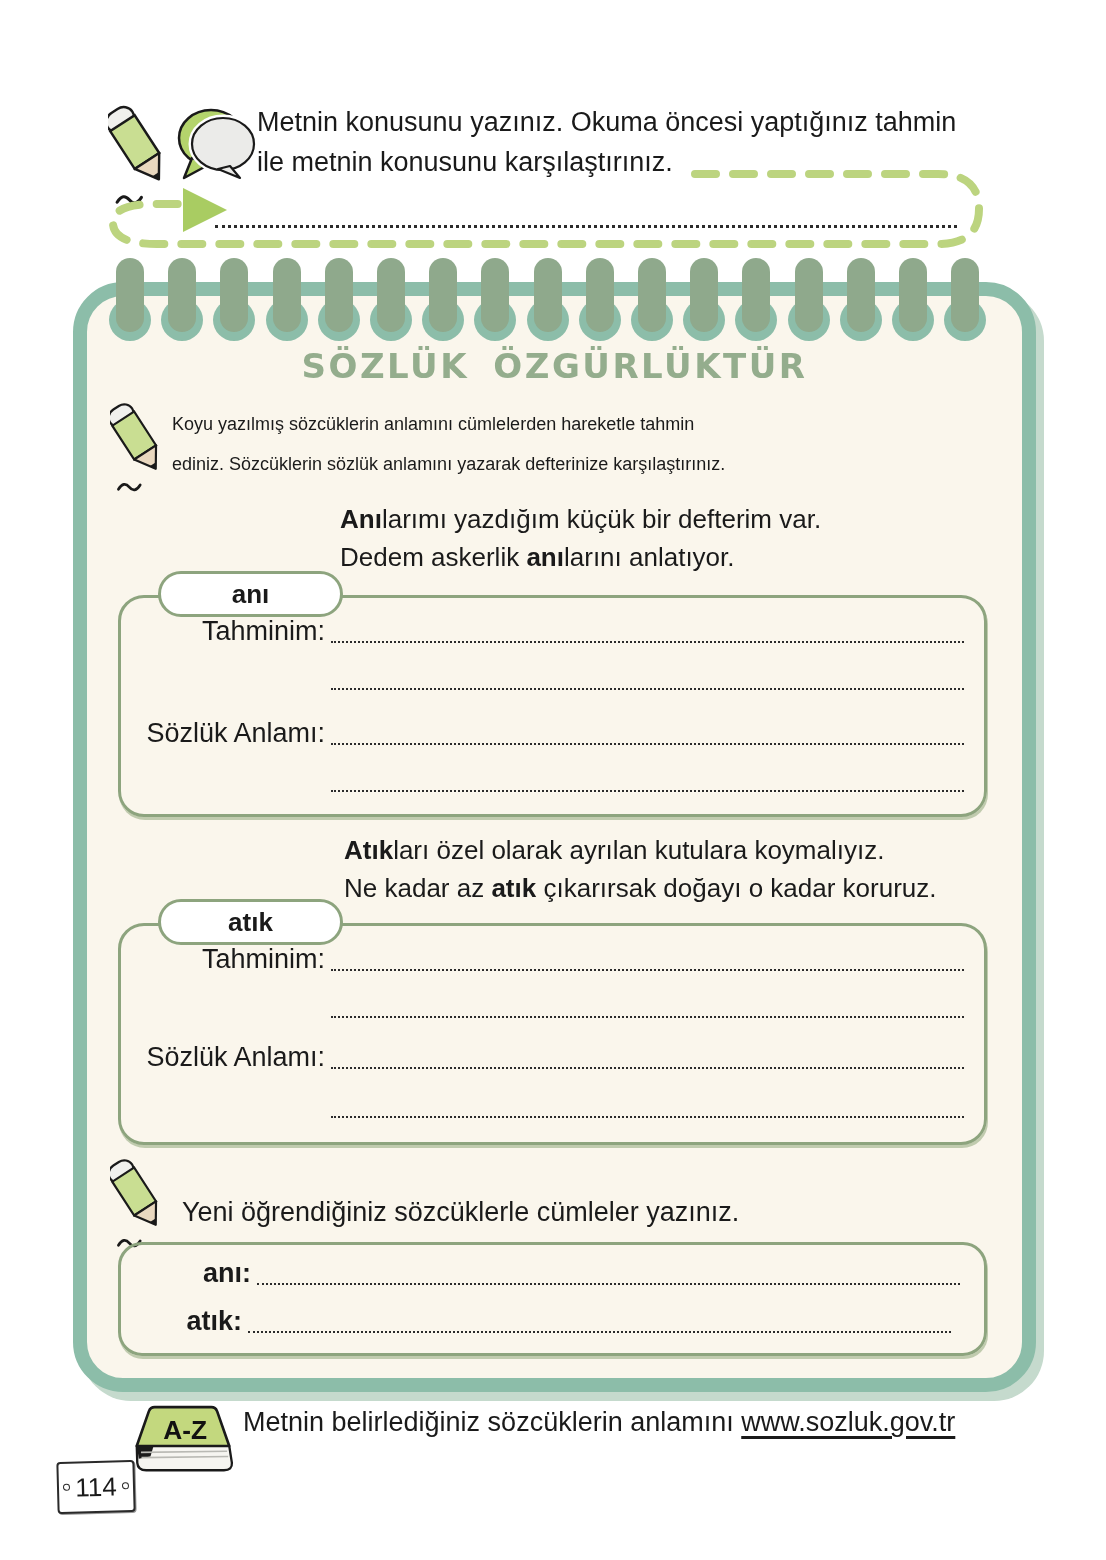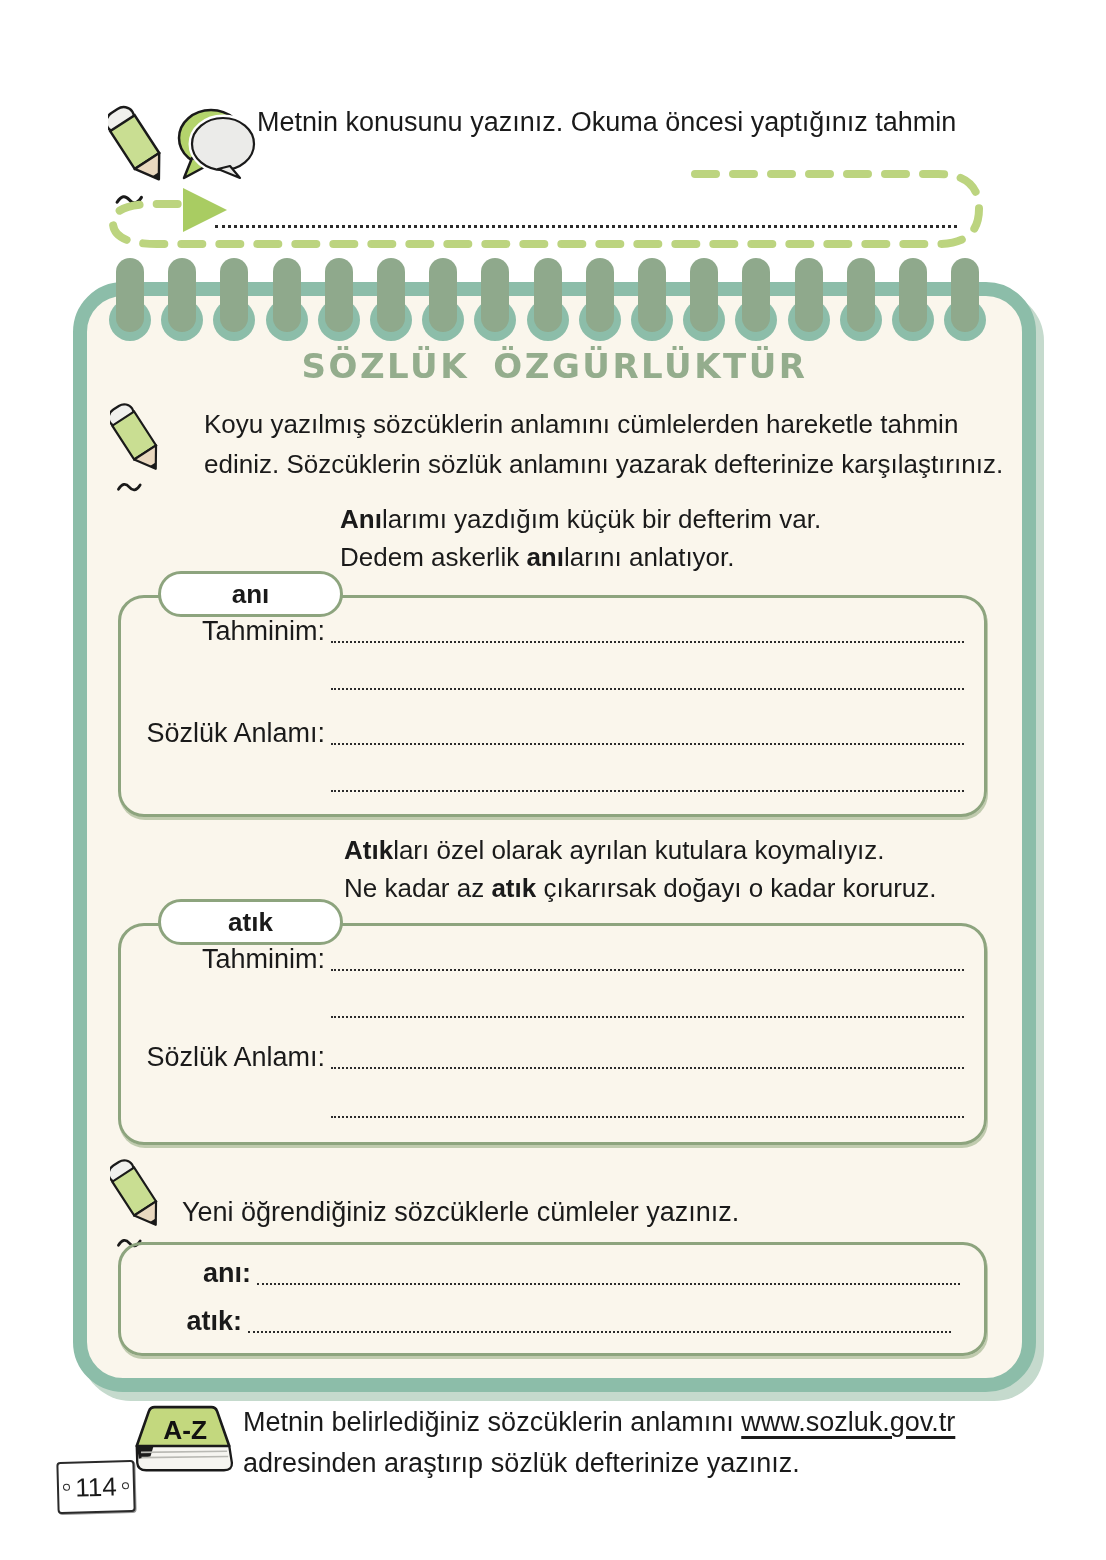--- a/index.html
+++ b/index.html
@@ -104,20 +104,21 @@
     <ellipse cx="35" cy="32" rx="32" ry="28" fill="#b4d46c" stroke="#1a1a1a" stroke-width="2.5"></ellipse>
     <polygon points="16,52 8,72 34,58" fill="#b4d46c" stroke="#1a1a1a" stroke-width="2.5" stroke-linejoin="round"></polygon>
     <ellipse cx="47" cy="38" rx="31" ry="26" fill="#ebebe9" stroke="#ffffff" stroke-width="7"></ellipse>
     <polygon points="54,60 64,72 42,63" fill="#ebebe9" stroke="#ffffff" stroke-width="6" stroke-linejoin="round"></polygon>
     <ellipse cx="47" cy="38" rx="31" ry="26" fill="#ebebe9" stroke="#1a1a1a" stroke-width="2.2"></ellipse>
     <polygon points="54,60 64,72 42,63" fill="#ebebe9" stroke="#1a1a1a" stroke-width="2.2" stroke-linejoin="round"></polygon>
   </svg>
 
   <div class="abs top-instr" style="font-size:27px;">
     <span class="txtline">Metnin konusunu yazınız. Okuma öncesi yaptığınız tahmin</span>
+    <span class="txtline">ile metnin konusunu karşılaştırınız.</span>
   </div>
 
   <svg class="abs dash-svg" width="900" height="102" viewBox="0 0 900 102">
     <path d="M 600 16 H 843 Q 884 16 884 51 Q 884 86 843 86 H 62 Q 18 86 18 65 Q 18 46 58 46 H 84" fill="none" stroke="#bcd47f" stroke-width="8" stroke-dasharray="21 17" stroke-linecap="round"></path>
     <polygon points="88,30 88,74 132,52" fill="#a9cc62"></polygon>
   </svg>
 
   <div class="abs write-line-top"></div>
 
   <div class="abs notebook"></div>
@@ -163,21 +164,21 @@
   <svg class="abs" style="left:110px; top:398px; z-index:5;" width="56" height="100" viewBox="0 0 50 92">
     <g transform="rotate(-33 25 40)">
       <rect x="13" y="3" width="24" height="17" rx="9" fill="#f0f0ed" stroke="#1a1a1a" stroke-width="2"></rect>
       <rect x="13" y="15" width="24" height="37" fill="#c9de92" stroke="#1a1a1a" stroke-width="2"></rect>
       <polygon points="13,52 37,52 25,70" fill="#e9d8bf" stroke="#1a1a1a" stroke-width="2" stroke-linejoin="round"></polygon>
       <polygon points="22,65 28,65 25,70" fill="#1a1a1a"></polygon>
     </g>
     <path d="M7 84 q5 -8 10 -2 t10 -2" fill="none" stroke="#1a1a1a" stroke-width="2.5" stroke-linecap="round"></path>
   </svg>
 
-  <div class="abs instr2" style="font-size:26px;margin-left:32px;">
+  <div class="abs instr2" style="font-size:18px;">
     <span class="txtline">Koyu yazılmış sözcüklerin anlamını cümlelerden hareketle tahmin</span>
     <span class="txtline">ediniz. Sözcüklerin sözlük anlamını yazarak defterinize karşılaştırınız.</span>
   </div>
 
   <div class="abs example" style="left:340px; top:500px;">
     <span class="txtline" style="line-height:38px;"><span></span><b>Anı</b><span>larımı yazdığım küçük bir defterim var.</span></span>
     <span class="txtline" style="line-height:38px;"><span>Dedem askerlik </span><b>anı</b><span>larını anlatıyor.</span></span>
   </div>
 
   <div class="abs wordbox" style="left:118px; top:595px; width:869px; height:222px;"></div>
@@ -255,21 +256,20 @@
   <svg class="abs" style="left:130px; top:1404px;" width="106" height="82" viewBox="0 0 100 78">
     <path d="M23 3 L77 3 Q81 3 82.5 7 L94 40 L6 40 L17.5 7 Q19 3 23 3 Z" fill="#c3d87e" stroke="#1a1a1a" stroke-width="2.5" stroke-linejoin="round"></path>
     <text x="52" y="33" text-anchor="middle" font-family="Liberation Sans, sans-serif" font-size="25" font-weight="bold" fill="#111111">A-Z</text>
     <path d="M6 40 L94 40 L96.5 56 Q97 63 89 63 L15 63 Q7 63 6.5 56 Z" fill="#f6f5f1" stroke="#1a1a1a" stroke-width="2.2" stroke-linejoin="round"></path>
     <path d="M6 40 L22 40 L19 50 L8 52 Z" fill="#1a1a1a"></path>
     <path d="M10 46 L92 45 M10.5 51 L93 50" stroke="#b9b9b4" stroke-width="1.5" fill="none"></path>
   </svg>
 
   <div class="abs footer-note" style="font-size:27px;">
     <span class="txtline" style="line-height:41px;"><span>Metnin belirlediğiniz sözcüklerin anlamını </span><span class="link">www.sozluk.gov.tr</span></span>
-    <span class="txtline" style="line-height:41px;">adresinden araştırıp sözlük defterinize yazınız.</span>
   </div>
 
   <div class="abs page-badge">
     <span class="screw l"></span>
     <span>114</span>
     <span class="screw r"></span>
   </div>
 
 </div>
 

